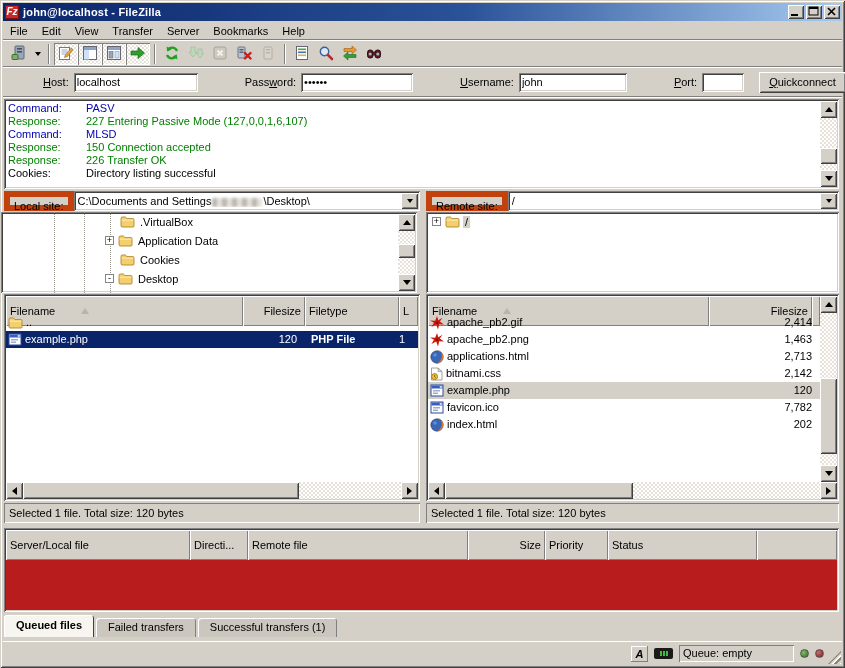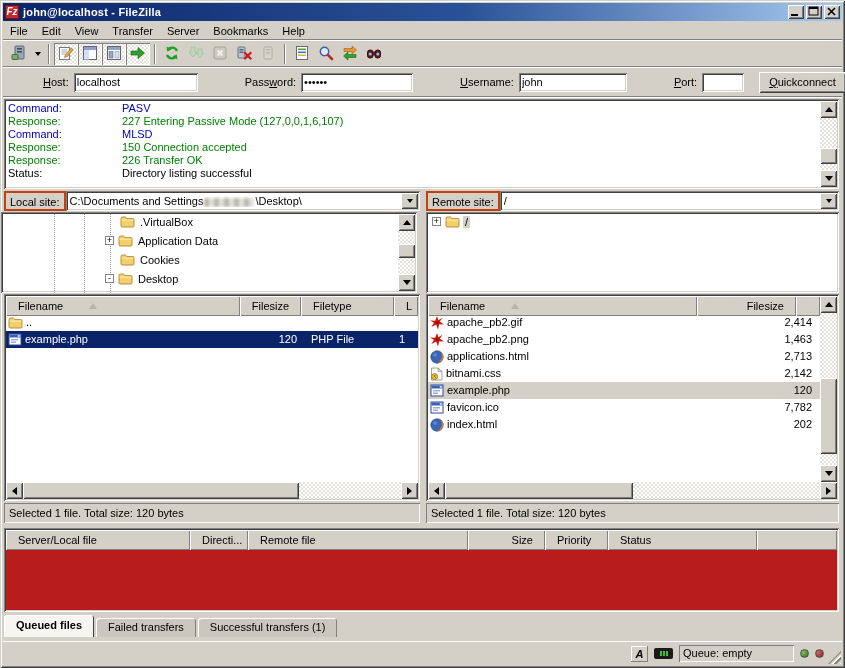--- a/index.html
+++ b/index.html
@@ -56,29 +56,29 @@
     box-shadow: inset 1px 1px 0 #808080, inset -1px -1px 0 #fff,
                 inset 2px 2px 0 #404040, inset -2px -2px 0 #d4d0c8; }
   .qc-group { display:flex; align-items:center; margin-right:15px;margin-left:32px; }
   #qc-btn { height:21px; padding:0 10px; display:flex; align-items:center; font-size:11px; }
   #qc-drop { width:17px; height:21px; display:flex; align-items:center; justify-content:center; }
 
   
   #logpane { position:absolute; left:4px; top:99px; width:835px; height:90px; background:#fff;
     box-shadow: inset 1px 1px 0 #808080, inset -1px -1px 0 #fff,
                 inset 2px 2px 0 #404040, inset -2px -2px 0 #d4d0c8; padding:3px 4px; }
-  .log-line { display:flex; height:13px; line-height:13px;gap:36px; }
+  .log-line { display:flex; height:13px; line-height:13px; }
   .log-label { width:78px; flex:none; }
   .log-line.command, .log-line.command .log-label { color:#0000b4; }
   .log-line.response, .log-line.response .log-label { color:#008000; }
   .log-line.status, .log-line.status .log-label { color:#000; }
 
   
   .sitebar { position:absolute; top:191px; height:20px; display:flex; align-items:center; }
-  .site-label { height:20px; line-height:18px; padding:0 4px; border:2px solid #c2410c;
+  .site-label { height:20px; line-height:18px; padding:0 4px; border:6px solid #c2410c;
     background:#d4d0c8; flex:none; }
   .combo { flex:1; height:20px; background:#fff; display:flex; align-items:center;
     box-shadow: inset 1px 1px 0 #808080, inset -1px -1px 0 #fff,
                 inset 2px 2px 0 #404040, inset -2px -2px 0 #d4d0c8; padding-left:4px; }
   .combo-text { flex:1; white-space:nowrap; overflow:hidden; }
   .combo-arrow { width:17px; height:16px; margin:2px; flex:none;
     display:flex; align-items:center; justify-content:center; }
   .path-blur { display:inline-block; width:50px; height:9px; margin:0 1px;
     background:repeating-linear-gradient(90deg,#b9b5af 0 5px,#e4e0da 5px 10px);
     filter:blur(1.5px); vertical-align:middle; border-radius:2px; }
@@ -94,21 +94,21 @@
   .tree-label { padding:0 2px; white-space:nowrap; z-index:2; }
   .tree-label.sel { background:#d4d0c8; }
   .vline { position:absolute; top:0; bottom:0; width:1px; border-left:1px dotted #9a968c; }
 
   
   .listpane { position:absolute; top:294px; height:207px; background:#fff;
     box-shadow: inset 1px 1px 0 #808080, inset -1px -1px 0 #fff,
                 inset 2px 2px 0 #404040, inset -2px -2px 0 #d4d0c8; }
   .list-inner { position:absolute; inset:2px; overflow:hidden; }
   .hdr-row { position:absolute; left:0; top:0; height:18px; display:flex; }
-  .hdr-cell { height:20px; line-height:17px; padding:0 12px; background:#d4d0c8;
+  .hdr-cell { height:30px; line-height:17px; padding:0 4px; background:#d4d0c8;
     box-shadow: inset 1px 1px 0 #fff, inset -1px -1px 0 #808080;
     display:flex; align-items:center; overflow:hidden; white-space:nowrap; }
   .hdr-cell.r { justify-content:flex-end; }
   .sort-asc { width:0; height:0; margin-left:26px;
     border-left:4px solid transparent; border-right:4px solid transparent;
     border-bottom:6px solid #b8b4aa; }
   .rows-area { position:absolute; left:0; top:18px; }
   .file-row { height:17px; display:flex; align-items:center; }
   .file-row.sel-active { background:#0a246a; color:#fff; }
   .file-row.sel-inactive { background:#d4d0c8; }
@@ -358,21 +358,21 @@
         </div>
         <div class="log-line response">
           <span class="log-label">Response:</span>
           <span class="log-text">150 Connection accepted</span>
         </div>
         <div class="log-line response">
           <span class="log-label">Response:</span>
           <span class="log-text">226 Transfer OK</span>
         </div>
         <div class="log-line status">
-          <span class="log-label">Status:</span>
+          <span class="log-label">Cookies:</span>
           <span class="log-text">Directory listing successful</span>
         </div>
       </div>
     <div class="vscroll" style="right:2px; top:2px; bottom:2px;">
       <div class="sb-btn">
           <div class="tri-u"></div>
         </div>
       <div class="sb-track dither">
         <div class="sb-thumb" style="left:0;right:0;top:58%;height:30%"></div>
       </div>
@@ -506,21 +506,21 @@
                   <rect x="1" y="1" width="12" height="11" fill="#fff" stroke="#2a4a9a"></rect>
                   <rect x="1.5" y="1.5" width="11" height="3" fill="#3a5fc0"></rect>
                   <rect x="9.8" y="2.1" width="2" height="1.7" fill="#dfe8ff"></rect>
                   <rect x="3" y="6.2" width="7" height="1.2" fill="#8898c8"></rect>
                   <rect x="3" y="8.6" width="5" height="1.2" fill="#8898c8"></rect>
                 </svg>
               </span>
               <span>example.php</span>
             </div>
             <div class="fcell r" style="width: 62px;">120</div>
-            <div class="fcell" style="width: 94px; padding-left: 6px;">PHP File</div>
+            <div class="fcell" style="width: 94px; padding-left: 6px; font-weight: bold;">PHP File</div>
             <div class="fcell" style="flex: 1 1 0%;">1</div>
           </div>
         </div>
       <div class="hscroll" style="left:0; right:0; bottom:0;">
         <div class="sb-btn">
             <div class="tri-l"></div>
           </div>
         <div class="sb-track dither">
           <div class="sb-thumb" style="top:0;bottom:0;left:0;width:73%"></div>
         </div>

